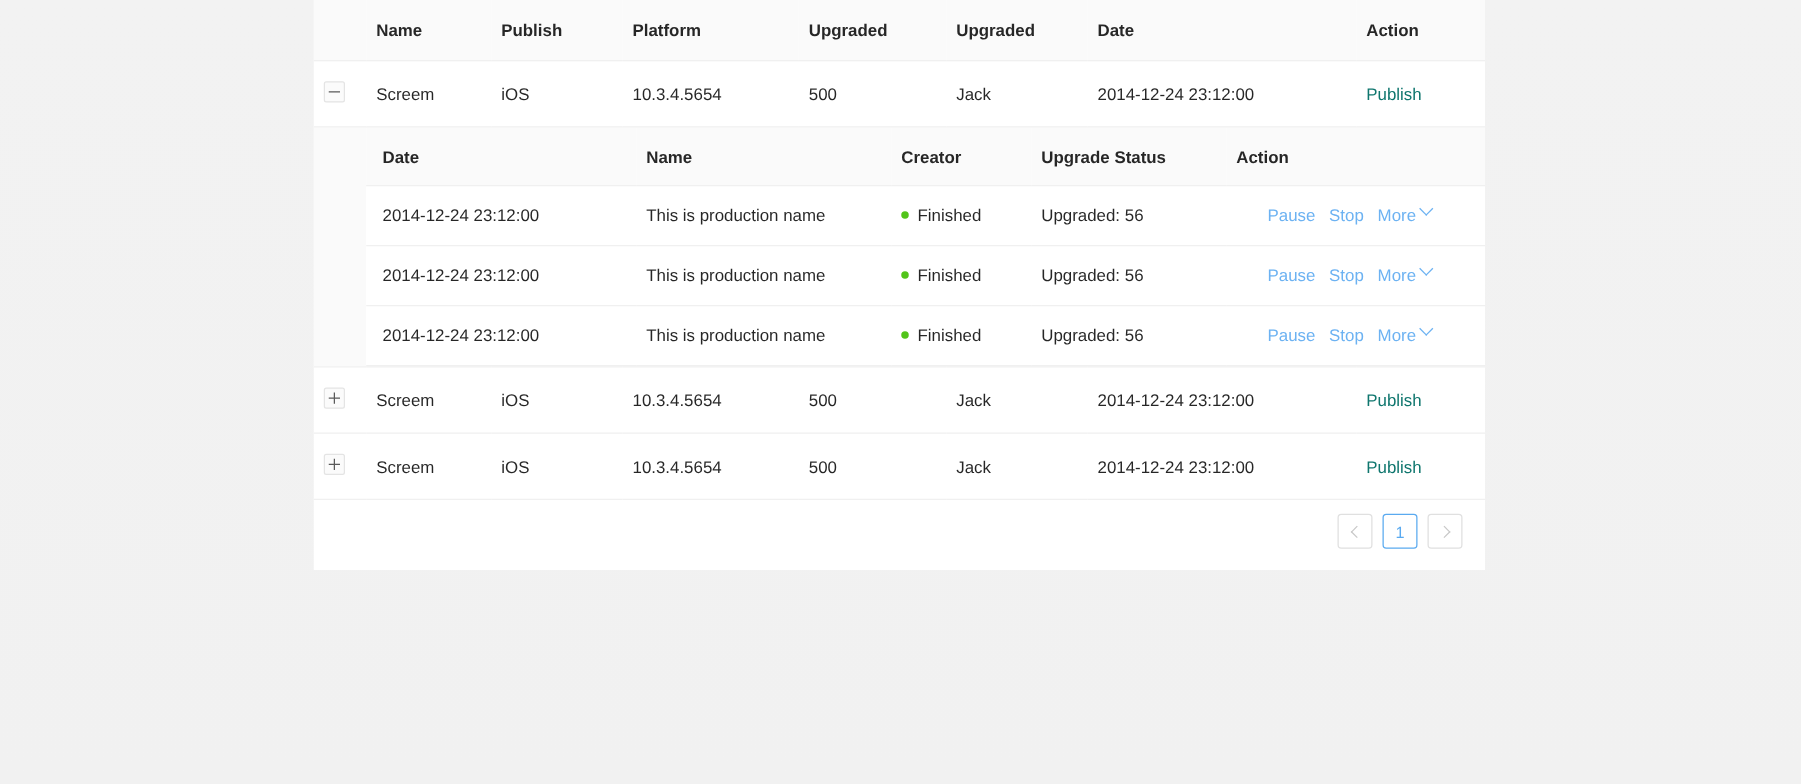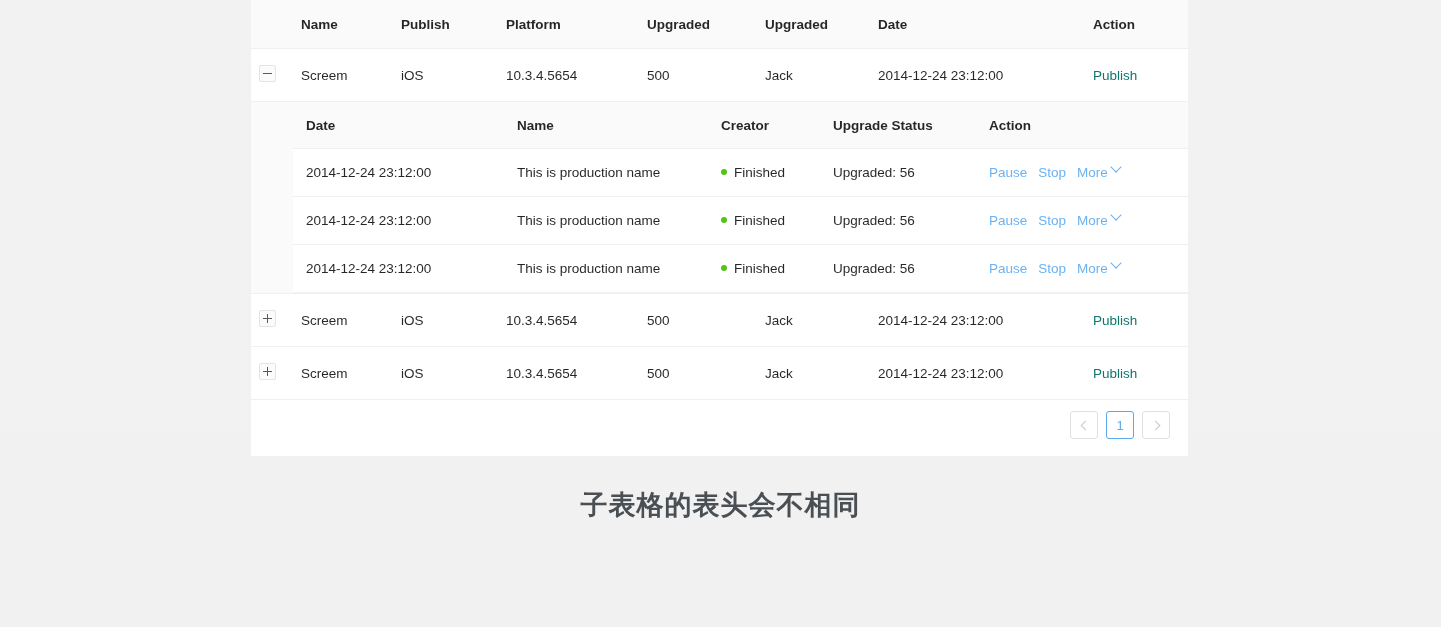--- a/index.html
+++ b/index.html
@@ -157,21 +157,21 @@
     display: inline-block;
     width: 6px;
     height: 6px;
     border-radius: 50%;
     background: #52c41a;
     margin-right: 7px;
     vertical-align: middle;
     position: relative;
     top: -1px;
   }
-  .act-links { display: inline-flex; align-items: center; gap: 11px; }
+  .act-links { display: inline-flex; align-items: center; gap: 11px; margin-left: 25px; }
   .more-wrap { display: inline-flex; gap: 4px; }
   .chev {
     display: inline-block;
     width: 7px; height: 7px;
     border-right: 1.4px solid #6cb2f2;
     border-bottom: 1.4px solid #6cb2f2;
     transform: rotate(45deg);
     position: relative;
     top: -2px;
   }
@@ -406,15 +406,14 @@
         <span class="arrow-glyph arrow-left"></span>
       </div>
       <div class="pg-item active">1</div>
       <div class="pg-item pg-arrow">
         <span class="arrow-glyph arrow-right"></span>
       </div>
     </div>
 
   </div>
 
-  <div class="caption">子表格的表头会不相同</div>
 
 </div>
 
 </body></html>

